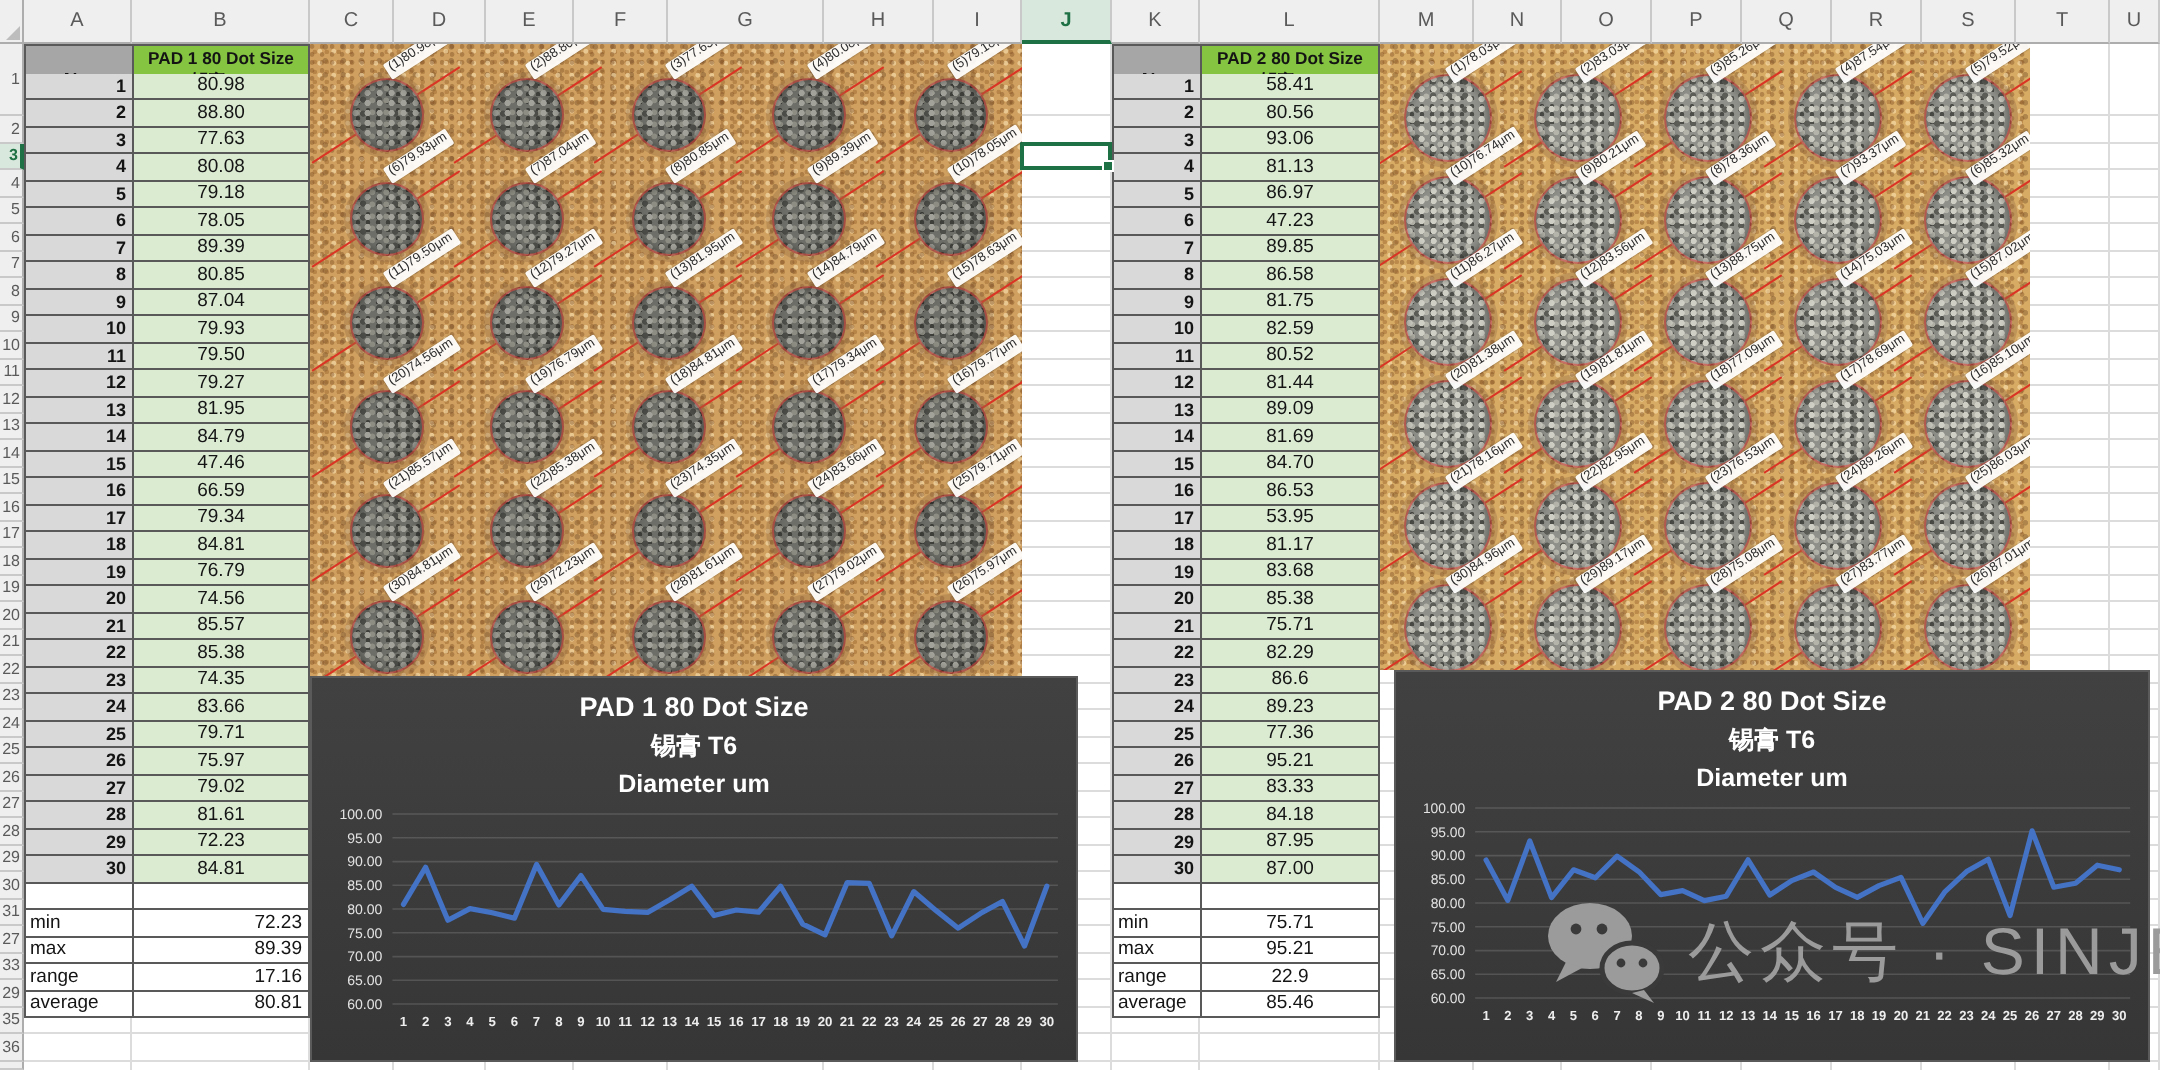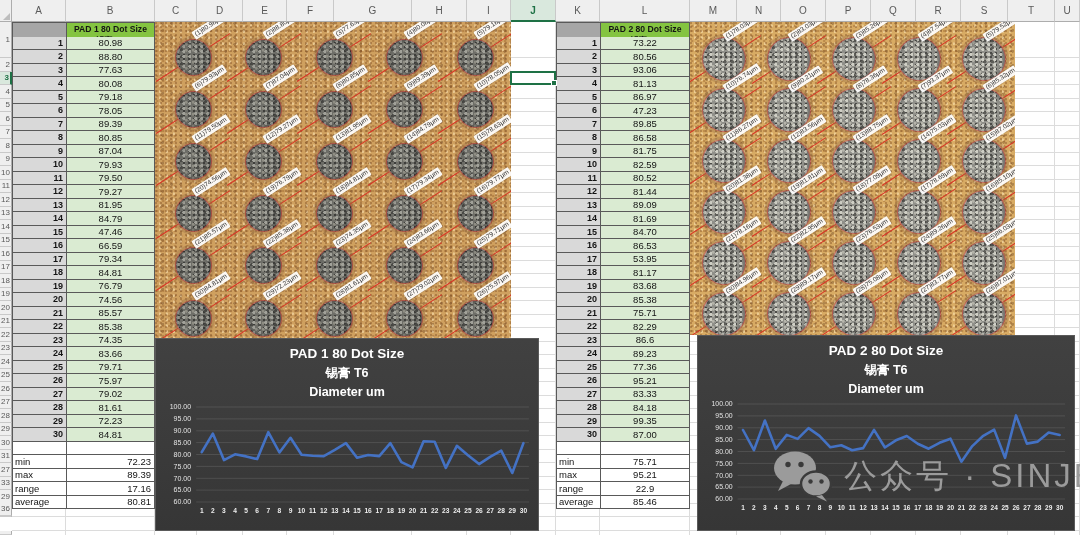--- a/index.html
+++ b/index.html
@@ -139,21 +139,21 @@
       <div class="rowhdr" style="top:382px;height:13.5px">26</div>
       <div class="rowhdr" style="top:395.5px;height:13.5px">27</div>
       <div class="rowhdr" style="top:409px;height:13.5px">28</div>
       <div class="rowhdr" style="top:422.5px;height:13.5px">29</div>
       <div class="rowhdr" style="top:436px;height:13.5px">30</div>
       <div class="rowhdr" style="top:449.5px;height:13.5px">31</div>
       <div class="rowhdr" style="top:463px;height:13.5px">27</div>
       <div class="rowhdr" style="top:476.5px;height:13.5px">33</div>
       <div class="rowhdr" style="top:490px;height:13.5px">29</div>
       <div class="rowhdr" style="top:503.5px;height:13.5px">35</div>
-      <div class="rowhdr" style="top:502px;height:13.5px">36</div>
+      <div class="rowhdr" style="top:517px;height:13.5px">36</div>
       <div class="rowhdr" style="top:530.5px;height:4.5px"></div>
     </div>
   <div id="grid">
       <div class="vline" style="left:65px"></div>
       <div class="vline" style="left:154px"></div>
       <div class="vline" style="left:196px"></div>
       <div class="vline" style="left:242px"></div>
       <div class="vline" style="left:286px"></div>
       <div class="vline" style="left:333px"></div>
       <div class="vline" style="left:411px"></div>
@@ -288,21 +288,21 @@
       <div class="c sval">80.81</div>
     </div>
   <div id="tbl2" class="tbl" style="left: 556px; top: 22px; width: 134px; grid-template-columns: 44px 89px; grid-auto-rows: 13.5px;">
       <div class="c noh" style="height:36px">No.</div>
       <div class="c tth" style="height:36px">
         <div>PAD 2 80 Dot Size</div>
         <div>锡膏 T6</div>
         <div>Diameter um</div>
       </div>
       <div class="c num">1</div>
-      <div class="c val">73.22</div>
+      <div class="c val">58.41</div>
       <div class="c num">2</div>
       <div class="c val">80.56</div>
       <div class="c num">3</div>
       <div class="c val">93.06</div>
       <div class="c num">4</div>
       <div class="c val">81.13</div>
       <div class="c num">5</div>
       <div class="c val">86.97</div>
       <div class="c num">6</div>
       <div class="c val">47.23</div>
@@ -344,21 +344,21 @@
       <div class="c val">89.23</div>
       <div class="c num">25</div>
       <div class="c val">77.36</div>
       <div class="c num">26</div>
       <div class="c val">95.21</div>
       <div class="c num">27</div>
       <div class="c val">83.33</div>
       <div class="c num">28</div>
       <div class="c val">84.18</div>
       <div class="c num">29</div>
-      <div class="c val">99.35</div>
+      <div class="c val">87.95</div>
       <div class="c num">30</div>
       <div class="c val">87.00</div>
       <div class="c blank"></div>
       <div class="c blank"></div>
       <div class="c slab">min</div>
       <div class="c sval center">75.71</div>
       <div class="c slab">max</div>
       <div class="c sval center">95.21</div>
       <div class="c slab">range</div>
       <div class="c sval center">22.9</div>

